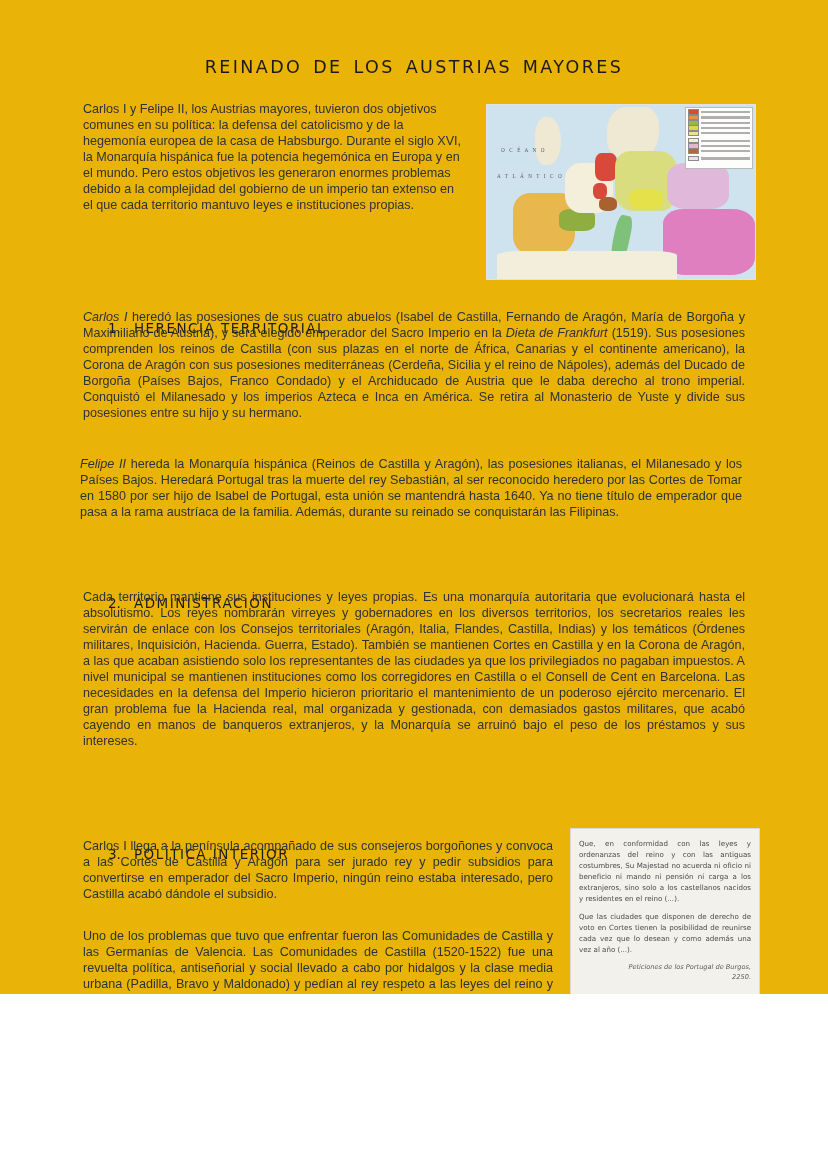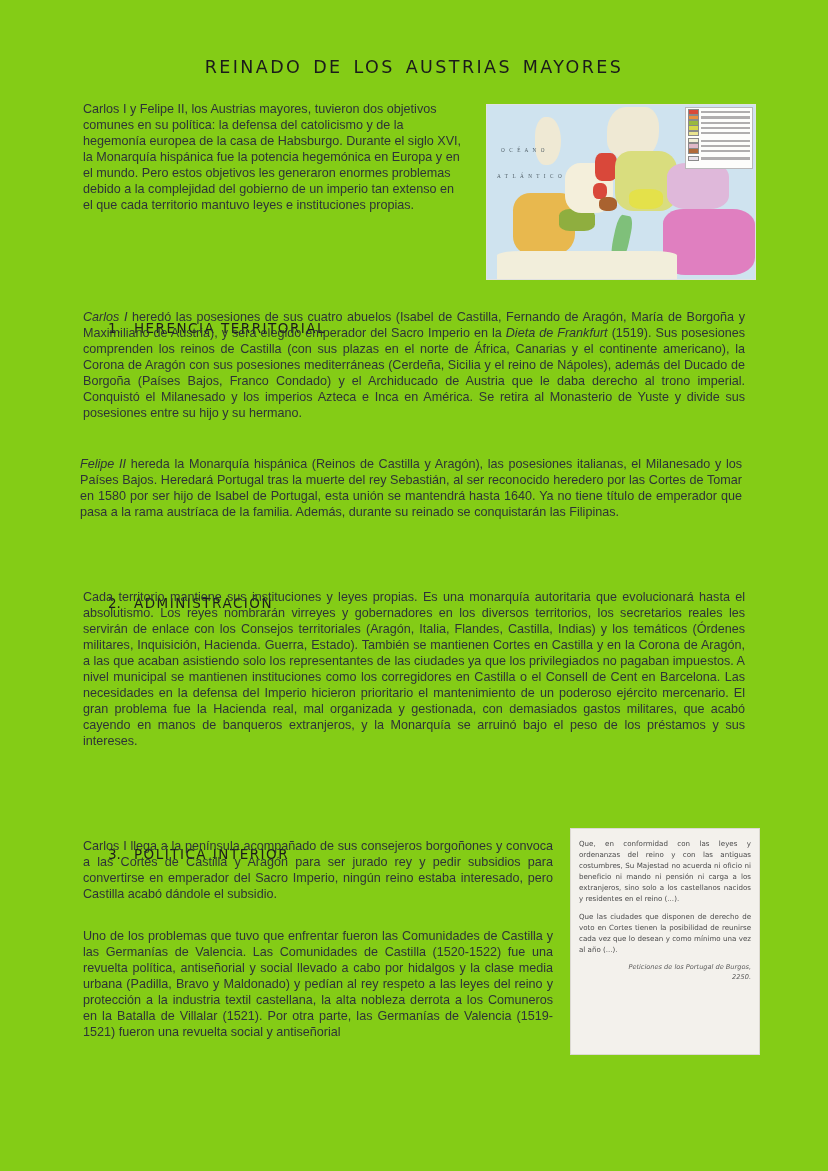--- a/index.html
+++ b/index.html
@@ -7,22 +7,22 @@
     padding: 0;
     background: #ffffff;
   }
   body {
     font-family: "Liberation Sans", sans-serif;
     color: #2b2b2b;
   }
   .page {
     position: relative;
     width: 828px;
-    height: 1171px;
-    background: #84cc16;
+    height: 994px;
+    background: #eab308;
     overflow: hidden;
     box-sizing: border-box;
   }
 
   
   .doc-title {
     position: absolute;
     top: 57px;
     left: 0;
     width: 828px;
@@ -228,20 +228,20 @@
   <div class="section-head" style="left:108px; top:800px;">
     <span class="num">3.</span><span>POLÍTICA INTERIOR</span>
   </div>
 
   <div class="para" style="left:83px; top:838px; width:470px;">Carlos I llega a la península acompañado de sus consejeros borgoñones y convoca a las Cortes de Castilla y Aragón para ser jurado rey y pedir subsidios para convertirse en emperador del Sacro Imperio, ningún reino estaba interesado, pero Castilla acabó dándole el subsidio.</div>
 
   <div class="para" style="left:83px; top:928px; width:470px;">Uno de los problemas que tuvo que enfrentar fueron las Comunidades de Castilla y las Germanías de Valencia. Las Comunidades de Castilla (1520-1522) fue una revuelta política, antiseñorial y social llevado a cabo por hidalgos y la clase media urbana (Padilla, Bravo y Maldonado) y pedían al rey respeto a las leyes del reino y protección a la industria textil castellana, la alta nobleza derrota a los Comuneros en la Batalla de Villalar (1521). Por otra parte, las Germanías de Valencia (1519-1521) fueron una revuelta social y antiseñorial</div>
 
   <div class="src-fig">
     <p>Que, en conformidad con las leyes y ordenanzas del reino y con las antiguas costumbres, Su Majestad no acuerda ni oficio ni beneficio ni mando ni pensión ni carga a los extranjeros, sino solo a los castellanos nacidos y residentes en el reino (...).</p>
-    <p>Que las ciudades que disponen de derecho de voto en Cortes tienen la posibilidad de reunirse cada vez que lo desean y como mínimo una vez al año (...).</p>
+    <p>Que las ciudades que disponen de derecho de voto en Cortes tienen la posibilidad de reunirse cada vez que lo desean y como además una vez al año (...).</p>
     <div class="src-cap">
       <span>Peticiones de los Portugal de Burgos,</span>
       <span class="yr">2250.</span>
     </div>
   </div>
 
 </div>
 
 </body></html>

